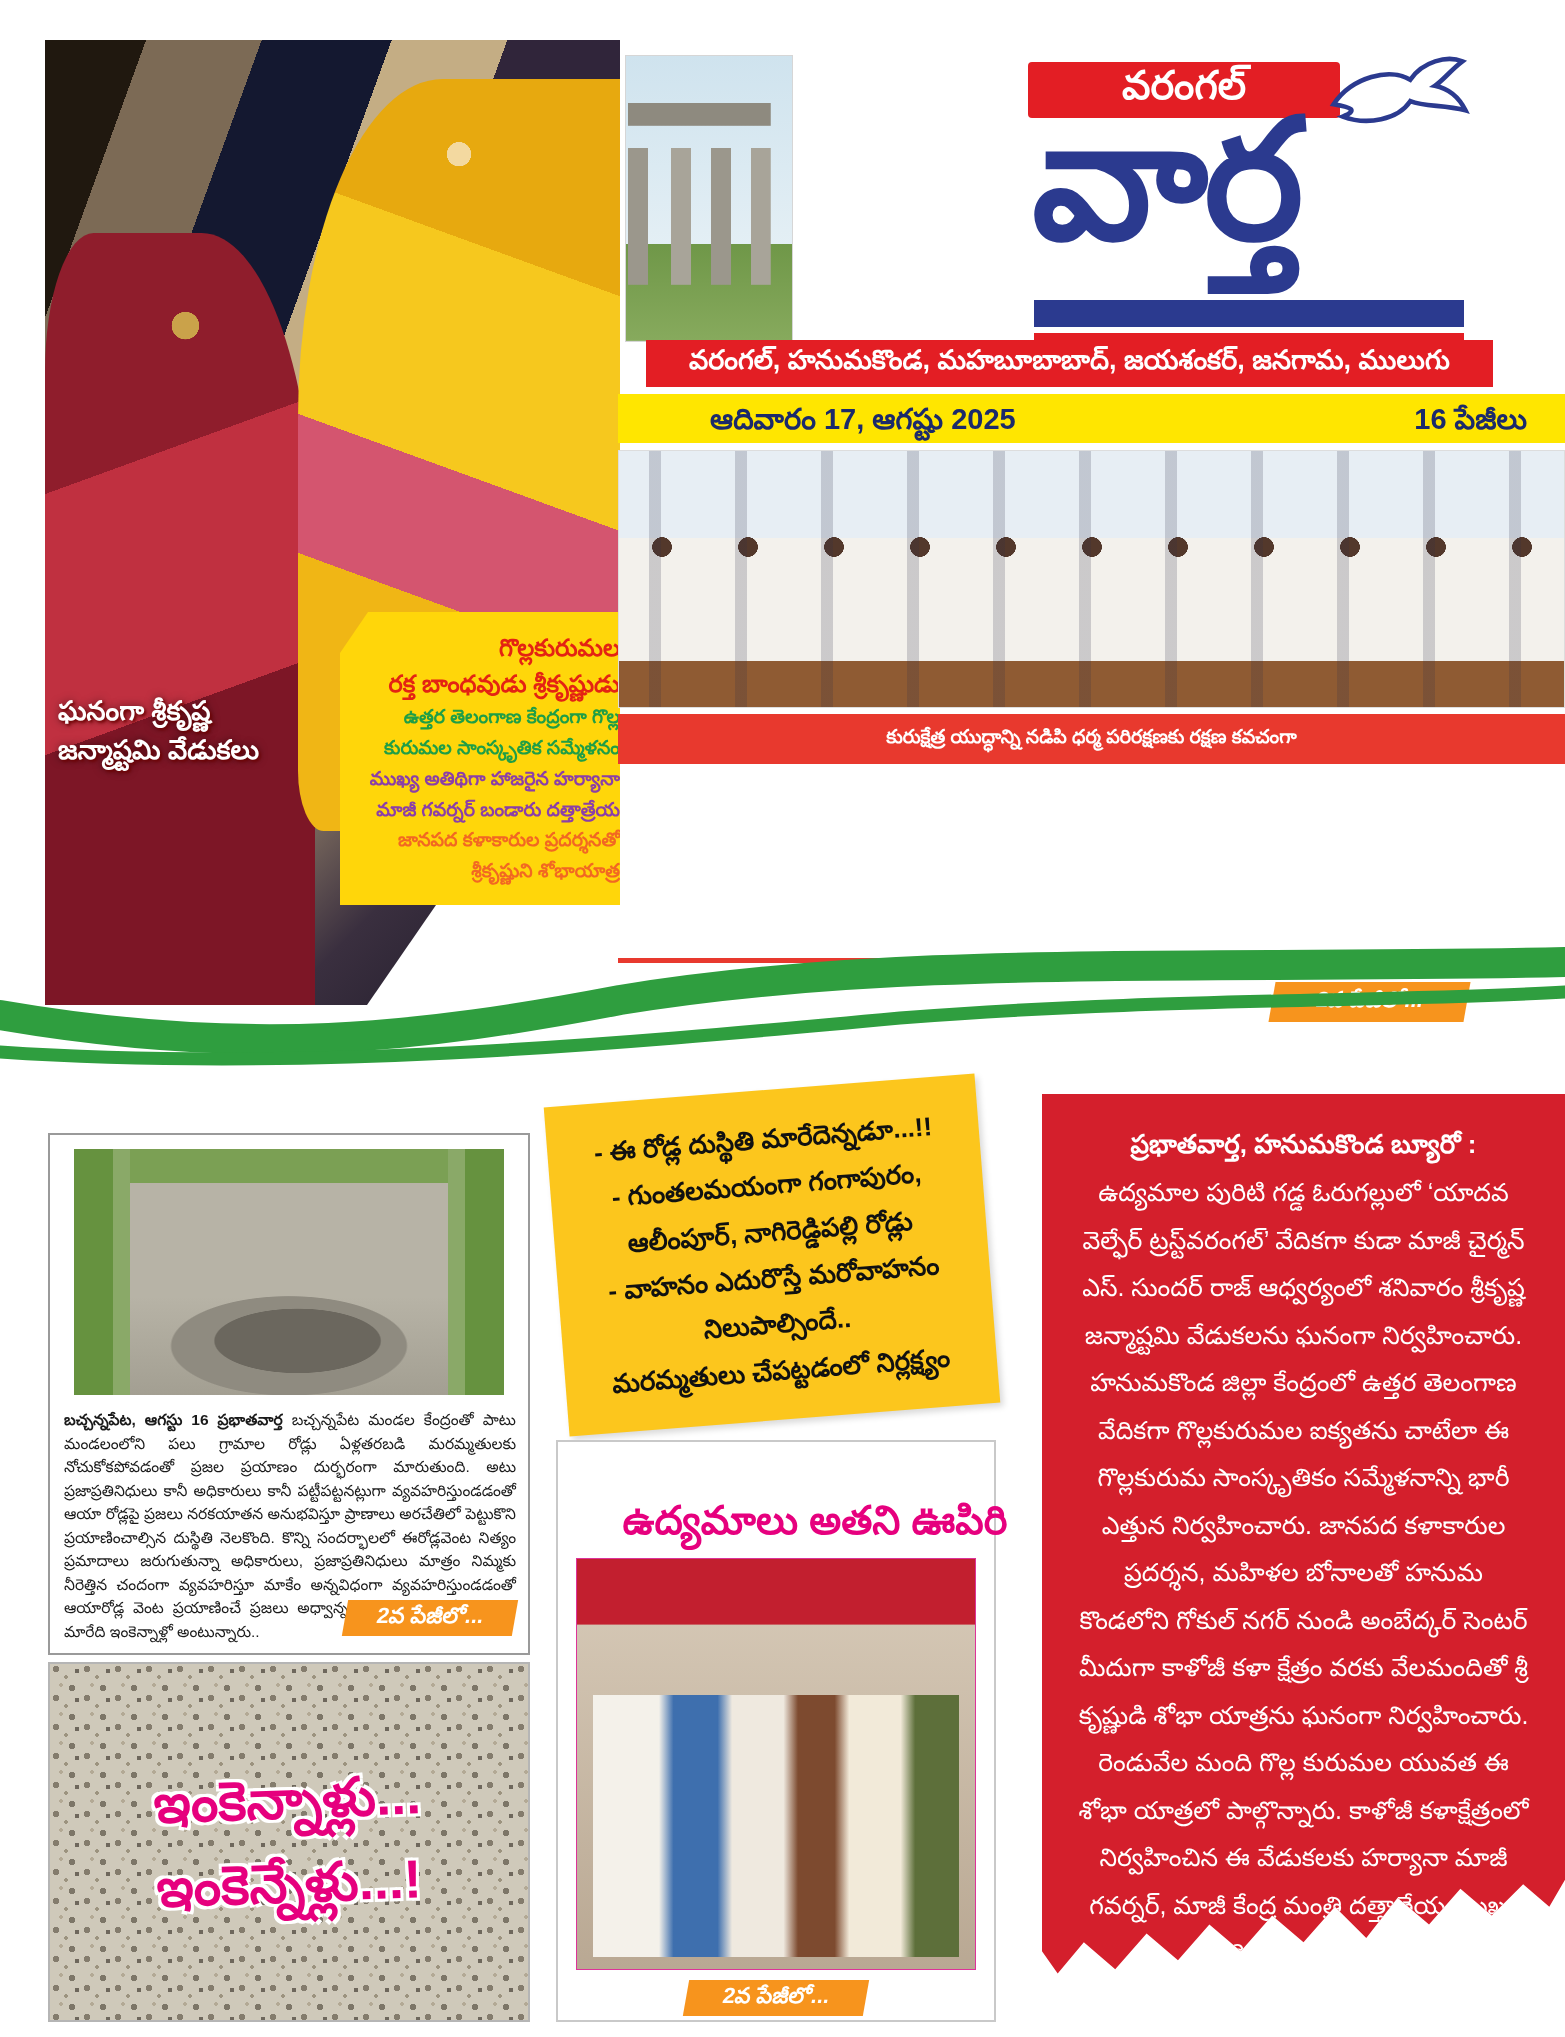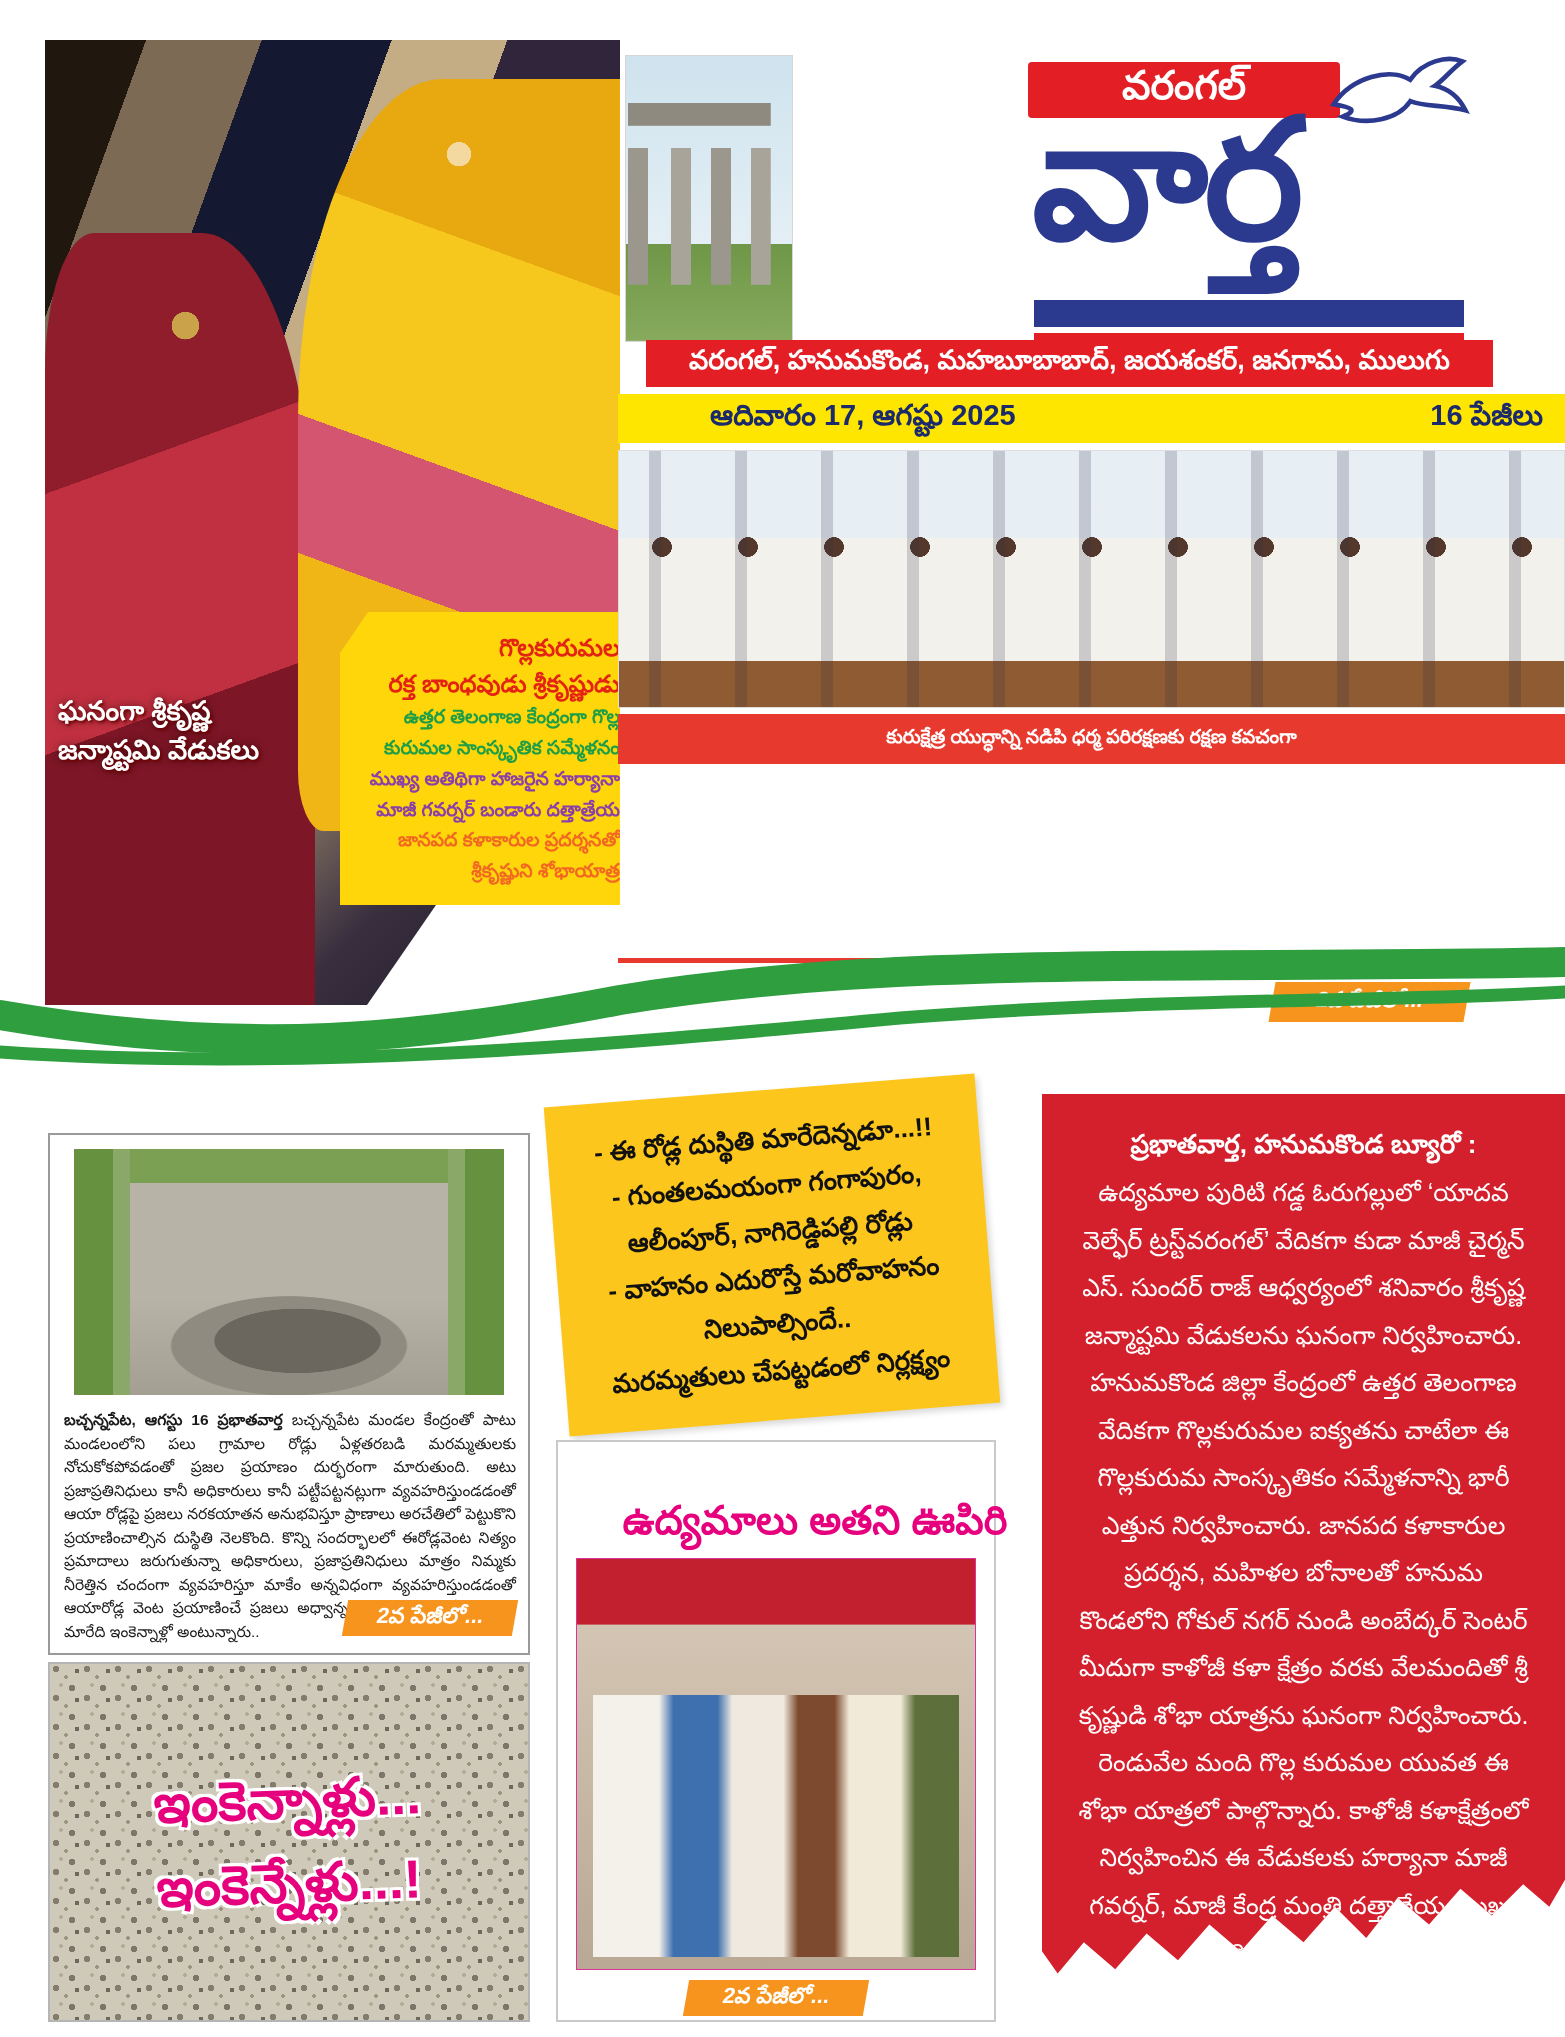--- a/index.html
+++ b/index.html
@@ -44,22 +44,22 @@
   .logo-red-box{left:1028px;top:62px;width:312px;height:56px;background:#e31e24;border-radius:4px;
     display:flex;align-items:center;justify-content:center;color:#fff;font-weight:bold;font-size:40px;}
   .dove{left:1318px;top:46px;width:160px;height:92px;}
   .logo-main{left:1032px;top:88px;width:460px;height:220px;color:#2b3a8f;font-weight:bold;
     font-size:168px;line-height:1.1;letter-spacing:-4px;}
   .bar-blue{left:1034px;top:300px;width:430px;height:27px;background:#2b3a8f;}
   .bar-red{left:1034px;top:333px;width:430px;height:11px;background:#e31e24;}
   .districts-strip{left:646px;top:340px;width:847px;height:47px;background:#e31e24;color:#fff;
     font-weight:bold;font-size:27px;display:flex;align-items:center;justify-content:center;}
   .date-strip{left:618px;top:394px;width:947px;height:49px;background:#ffe600;color:#1b2a6b;
-    font-weight:bold;font-size:29px;display:flex;align-items:center;justify-content:space-between;
-    padding:0 22px 0 92px;box-sizing:border-box;}
+    font-weight:bold;font-size:29px;display:flex;align-items:flex-end;justify-content:space-between;
+    padding:0 38px 0 92px;box-sizing:border-box;}
 
   
   .group-photo{left:618px;top:450px;width:947px;height:258px;border:1px solid #ddd;box-sizing:border-box;
     background-image:
       repeating-linear-gradient(90deg,rgba(0,0,0,0) 0 30px,rgba(45,45,70,.20) 30px 42px,rgba(0,0,0,0) 42px 86px),
       radial-gradient(circle 10px at 43px 96px,#53382b 97%,rgba(0,0,0,0)),
       linear-gradient(#e7eef4 0 34%,#f3f1ec 34% 82%,#8f5b33 82%);
     background-size:auto,86px 100%,auto;
     background-repeat:repeat,repeat-x,no-repeat;}
   .kicker-strip{left:618px;top:714px;width:947px;height:50px;background:#e8392e;color:#fff;

